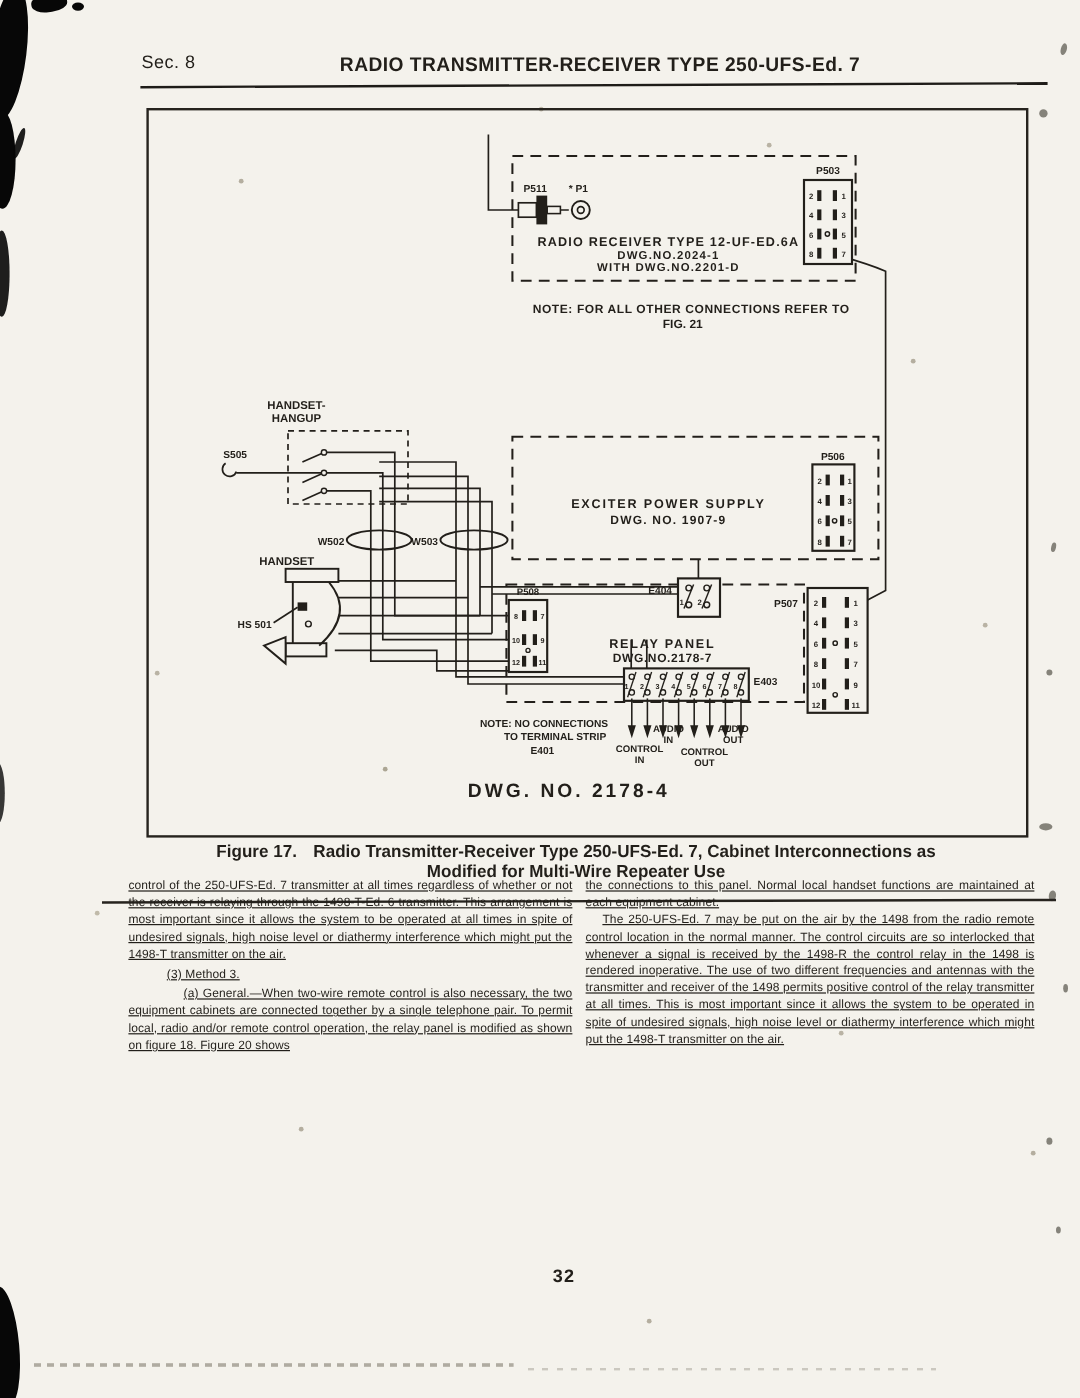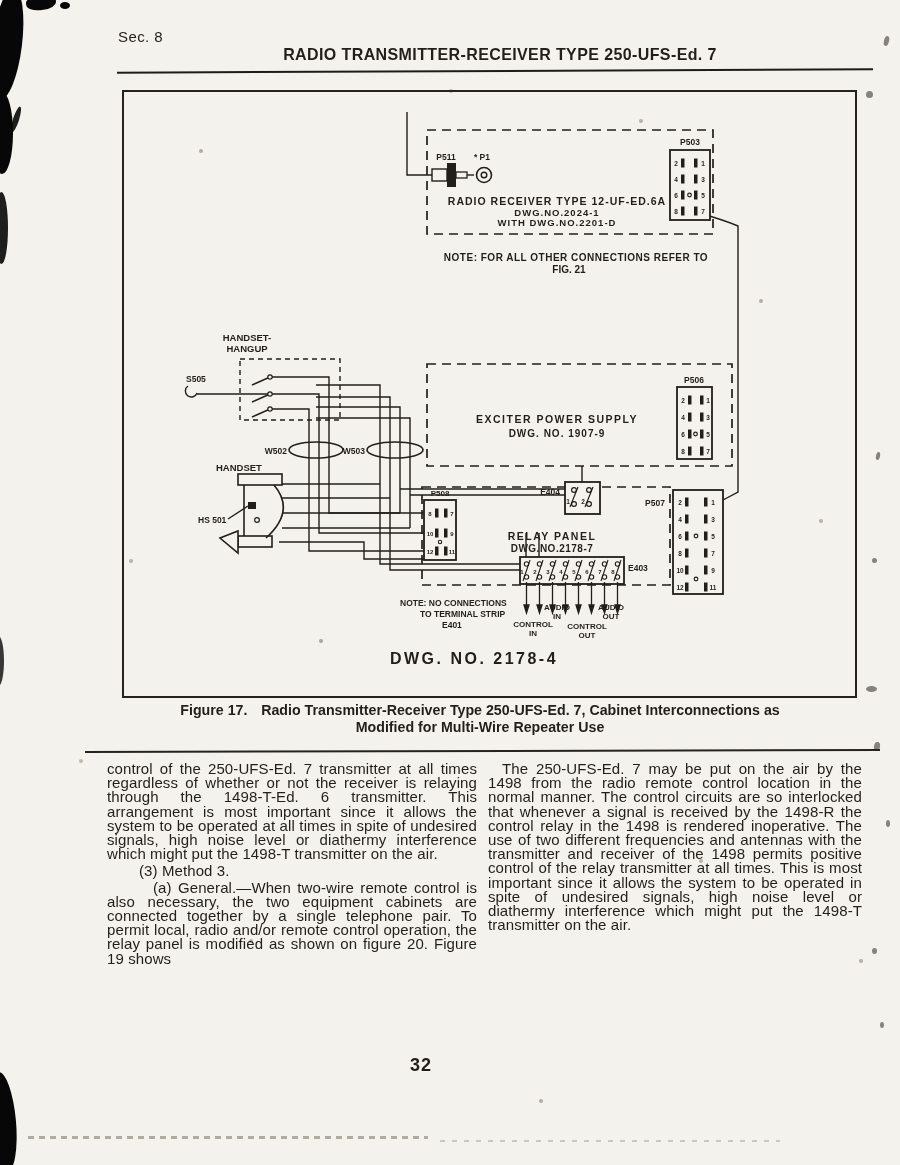--- a/index.html
+++ b/index.html
@@ -1,41 +1,41 @@
 <!DOCTYPE html>
 <html><head>
 <meta charset="utf-8">
 <style>
   html,body{margin:0;padding:0;}
   body{width:900px;height:1165px;position:relative;overflow:hidden;
        font-family:"Liberation Sans",sans-serif;
        background:#f4f2ec;color:#221f1a;}
   .abs{position:absolute;}
   
-  #sec-label{left:118px;top:28px;font-size:15px;letter-spacing:.4px;}
+  #sec-label{left:118px;top:44px;font-size:15px;letter-spacing:.4px;}
   #header-title{left:180px;top:45px;width:640px;text-align:center;font-weight:bold;
                 font-size:16.5px;letter-spacing:.4px;transform:scaleX(.97);}
   #header-rule{left:117px;top:70px;width:756px;border-top:2.5px solid #1e1c18;transform:rotate(-.25deg);}
   
   #figure-box{left:122px;top:90px;width:731px;height:604px;border:2px solid #26231e;background:transparent;}
   #figure-box svg{display:block;}
   .s{font-family:"Liberation Sans",sans-serif;font-weight:bold;fill:#221f1a;}
   
   #caption{left:100px;top:702px;width:760px;text-align:center;font-weight:bold;font-size:14.5px;line-height:17px;transform:scaleX(.98);}
   #caption .pfx{margin-right:14px;}
   #caption-rule{left:85px;top:750px;width:795px;border-top:2px solid #26231e;transform:rotate(-.15deg);}
   
-  .col{top:762px;font-size:15px;line-height:14.2px;text-align:justify;letter-spacing:.1px;transform:scaleX(1);}
+  .col{top:732px;font-size:10px;line-height:14.2px;text-align:justify;letter-spacing:.1px;transform:scaleX(1);text-decoration:underline;}
   #col-left{left:107px;width:370px;}
   #col-right{left:488px;width:374px;}
   .col p{margin:0;}
   .ind1{text-indent:14px;}
   .ind2{text-indent:32px;margin-top:3px !important;margin-bottom:2px !important;}
   .ind3{text-indent:46px;}
-  #page-number{left:410px;top:1055px;width:120px;text-align:left;font-weight:bold;font-size:18px;letter-spacing:1px;}
+  #page-number{left:410px;top:1055px;width:120px;text-align:center;font-weight:bold;font-size:15px;letter-spacing:1px;}
   
   .blob{position:absolute;background:#070707;border-radius:50%;}
   .mark{position:absolute;background:#4a463d;border-radius:50%;opacity:.65;}
   #dash-bottom-1{left:28px;top:1136px;width:400px;height:3px;opacity:.5;
     background:repeating-linear-gradient(90deg,#6b6557 0 6px,transparent 6px 11px);}
   #dash-bottom-2{left:440px;top:1140px;width:340px;height:2px;opacity:.3;
     background:repeating-linear-gradient(90deg,#6b6557 0 5px,transparent 5px 12px);}
   #speckles{left:0;top:0;width:2px;height:2px;border-radius:50%;background:transparent;
     box-shadow:200px 150px 0 1px #b4ae9f,640px 120px 0 1px #b9b3a4,760px 300px 0 1px #b4ae9f,
     320px 640px 0 1px #aca694,820px 520px 0 1px #b9b3a4,250px 940px 0 1px #b4ae9f,
@@ -357,19 +357,20 @@
 
 <div id="caption" class="abs">
   <div><span class="pfx">Figure 17.</span><span>Radio Transmitter-Receiver Type 250-UFS-Ed. 7, Cabinet Interconnections as</span></div>
   <div>Modified for Multi-Wire Repeater Use</div>
 </div>
 <div id="caption-rule" class="abs"></div>
 
 <div id="col-left" class="col abs">
   <p class="ind0">control of the 250-UFS-Ed. 7 transmitter at all times regardless of whether or not the receiver is relaying through the 1498-T-Ed. 6 transmitter. This arrangement is most important since it allows the system to be operated at all times in spite of undesired signals, high noise level or diathermy interference which might put the 1498-T transmitter on the air.</p>
   <p class="ind2">(3) Method 3.</p>
-  <p class="ind3">(a) General.—When two-wire remote control is also necessary, the two equipment cabinets are connected together by a single telephone pair. To permit local, radio and/or remote control operation, the relay panel is modified as shown on figure 20. Figure 19 shows</p>
+  <p class="ind3">(a) General.—When two-wire remote control is also necessary, the two equipment cabinets are connected together by a single telephone pair. To permit local, radio and/or remote control operation, the relay panel is modified as shown on figure 18. Figure 20 shows</p>
 </div>
 <div id="col-right" class="col abs">
+  <p class="ind0">the connections to this panel. Normal local handset functions are maintained at each equipment cabinet.</p>
   <p class="ind1">The 250-UFS-Ed. 7 may be put on the air by the 1498 from the radio remote control location in the normal manner. The control circuits are so interlocked that whenever a signal is received by the 1498-R the control relay in the 1498 is rendered inoperative. The use of two different frequencies and antennas with the transmitter and receiver of the 1498 permits positive control of the relay transmitter at all times. This is most important since it allows the system to be operated in spite of undesired signals, high noise level or diathermy interference which might put the 1498-T transmitter on the air.</p>
 </div>
 
 <div id="page-number" class="abs">32</div>
 
 </body></html>

